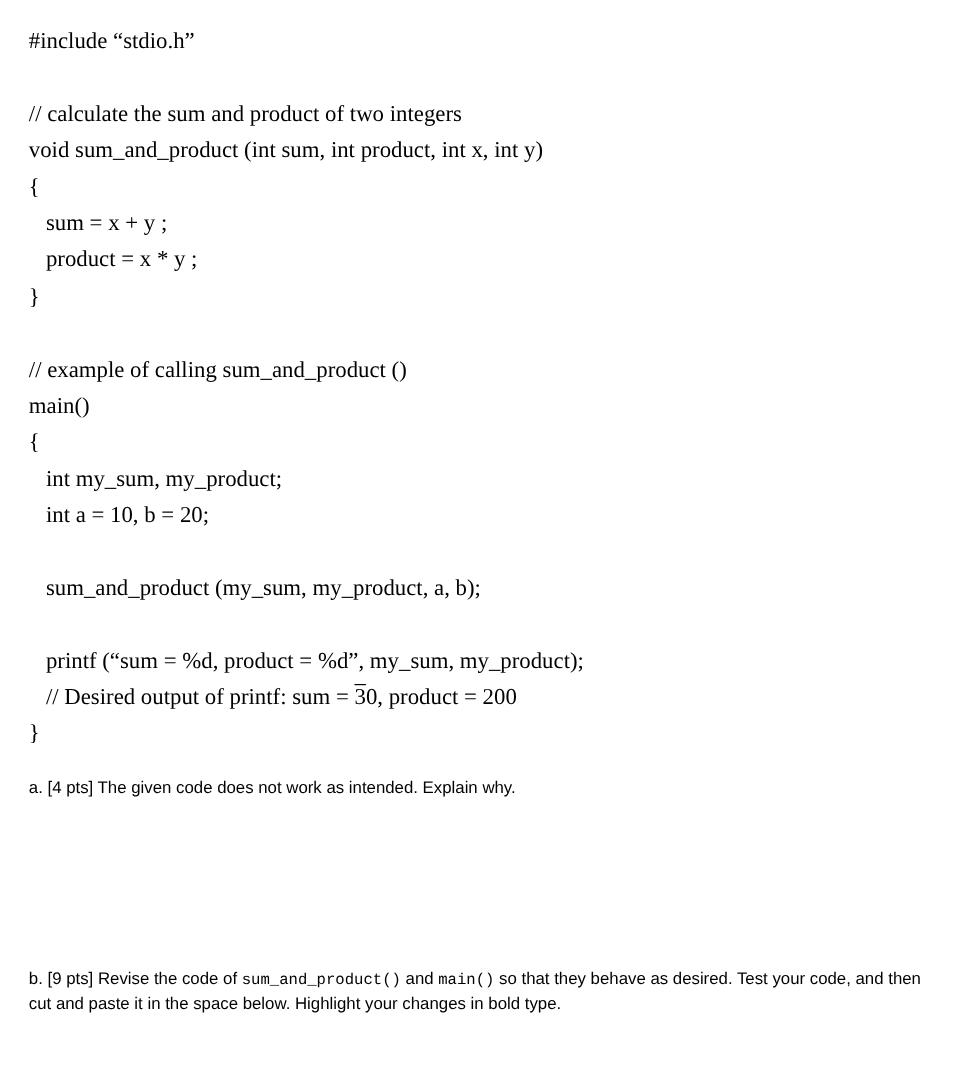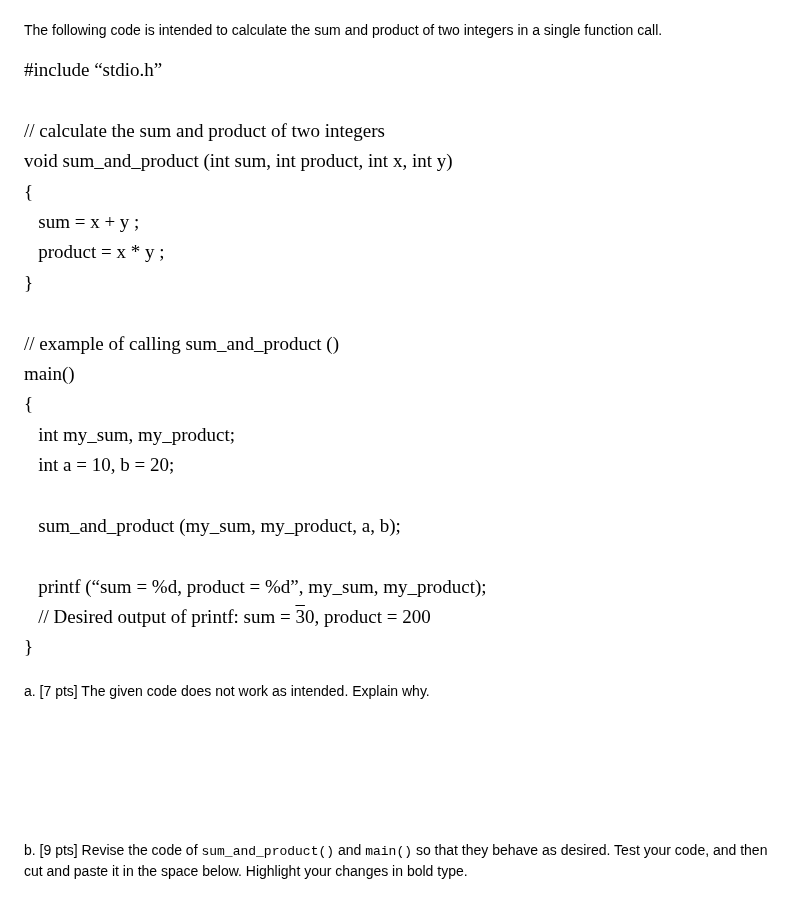--- a/index.html
+++ b/index.html
@@ -65,21 +65,20 @@
     .overline {
       text-decoration: overline;
     }
   </style>
 </head>
 <body>
 
 <div>
 
 
-  <div class="description">The following code is intended to calculate the sum and product of two integers in a single function call.</div>
 
   <div class="code-block">#include “stdio.h”
 
 // calculate the sum and product of two integers
 void sum_and_product (int sum, int product, int x, int y)
 {
    sum = x + y ;
    product = x * y ;
 }
 
@@ -89,21 +88,21 @@
    int my_sum, my_product;
    int a = 10, b = 20;
 
    sum_and_product (my_sum, my_product, a, b);
 
    printf (“sum = %d, product = %d”, my_sum, my_product);
    // Desired output of printf: sum = <span class="overline">3</span>0, product = 200
 }</div>
 
   <div class="section-label">
-    <span>a. [7 pts] The given code does not work as intended. Explain why.</span>
+    <span>a. [4 pts] The given code does not work as intended. Explain why.</span>
   </div>
 
   <div class="answer-space"></div>
 
   <div class="section-label">
     <span>b. [9 pts] Revise the code of</span>
     <span class="inline-code">sum_and_product()</span>
     <span> </span><span>and</span>
     <span class="inline-code"> <span>main()</span></span>
     <span> <span>so that they behave as desired. Test your code, and then cut and paste it in the space below. Highlight your changes in bold type.</span></span>

